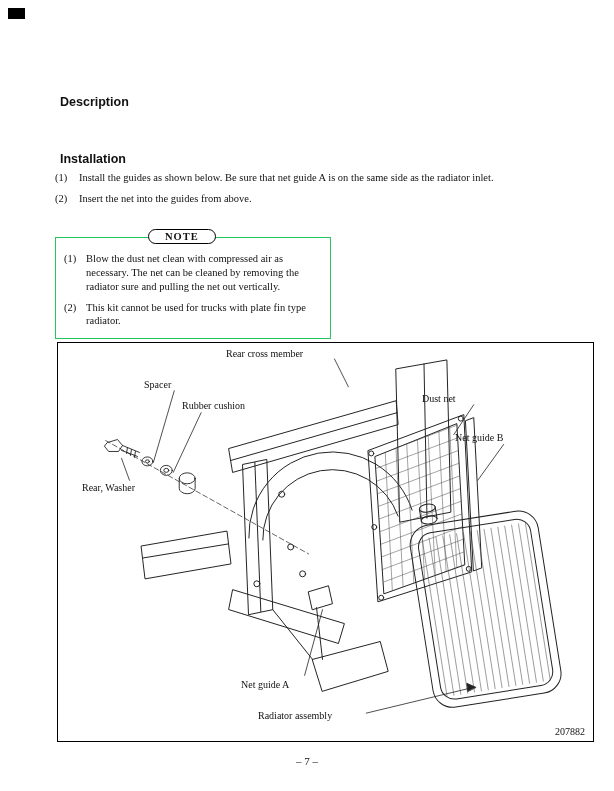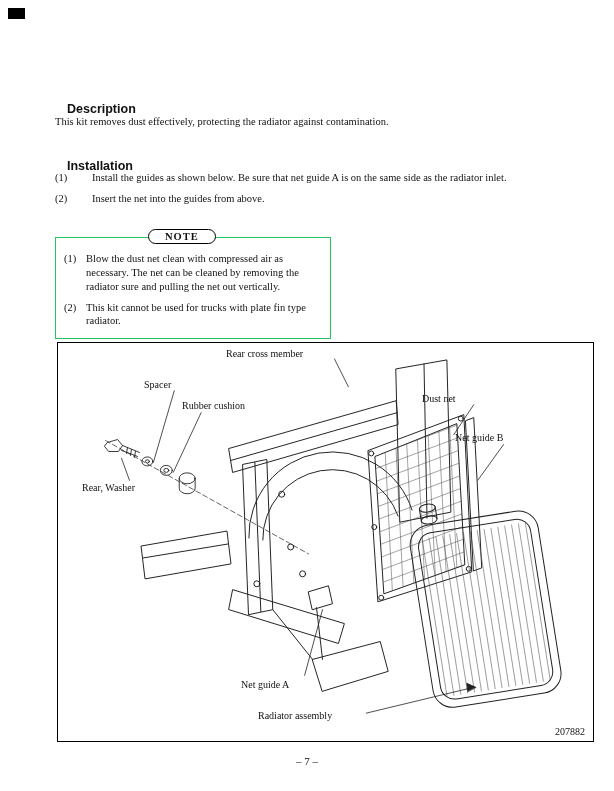--- a/index.html
+++ b/index.html
@@ -13,38 +13,38 @@
     overflow:hidden;
   }
   .corner-mark{position:absolute;left:8px;top:8px;width:17px;height:11px;background:#000;}
   .title{
     position:absolute;top:55px;left:0;right:0;margin:0;
     text-align:center;
     font-family:"Liberation Sans", sans-serif;
     font-size:14px;font-weight:bold;letter-spacing:0.4px;
   }
   .sec-heading{
-    position:absolute;left:55px;margin:12px;
+    position:absolute;left:55px;margin:5px;
     font-family:"Liberation Sans", sans-serif;
     font-size:12.5px;font-weight:bold;
   }
   .h-description{top:90px;}
   .h-installation{top:147px;}
   .body-para{
     position:absolute;left:55px;top:115px;width:505px;margin:0;
     font-size:10.5px;line-height:1.35;
   }
   .step{
     position:absolute;left:55px;width:520px;
     display:flex;font-size:10.5px;line-height:1.35;
   }
   .step-1{top:171px;}
   .step-2{top:192px;}
   .step-num{flex:0 0 24px;}
-  .step-text{flex:1;margin-left:13px;}
+  .step-text{flex:1;}
   .note-box{
     position:absolute;left:55px;top:237px;width:276px;
     border:1px solid #22c55e;
     box-sizing:border-box;
     padding:14px 8px 10px 8px;
     background:#fff;
   }
   .note-tab{
     position:absolute;top:-9px;left:92px;
     background:#fff;border:1px solid #000;border-radius:9px;
@@ -83,21 +83,20 @@
 </style>
 </head>
 <body>
 
 <div class="page">
 
   <div class="corner-mark"></div>
 
 
   <h2 class="sec-heading h-description">Description</h2>
-  <p class="body-para">This kit removes dust effectively, protecting the radiator against contamination.</p>
 
   <h2 class="sec-heading h-installation">Installation</h2>
 
   <div class="step step-1">
     <span class="step-num">(1)</span>
     <span class="step-text">Install the guides as shown below.  Be sure that net guide A is on the same side as the radiator inlet.</span>
   </div>
   <div class="step step-2">
     <span class="step-num">(2)</span>
     <span class="step-text">Insert the net into the guides from above.</span>

